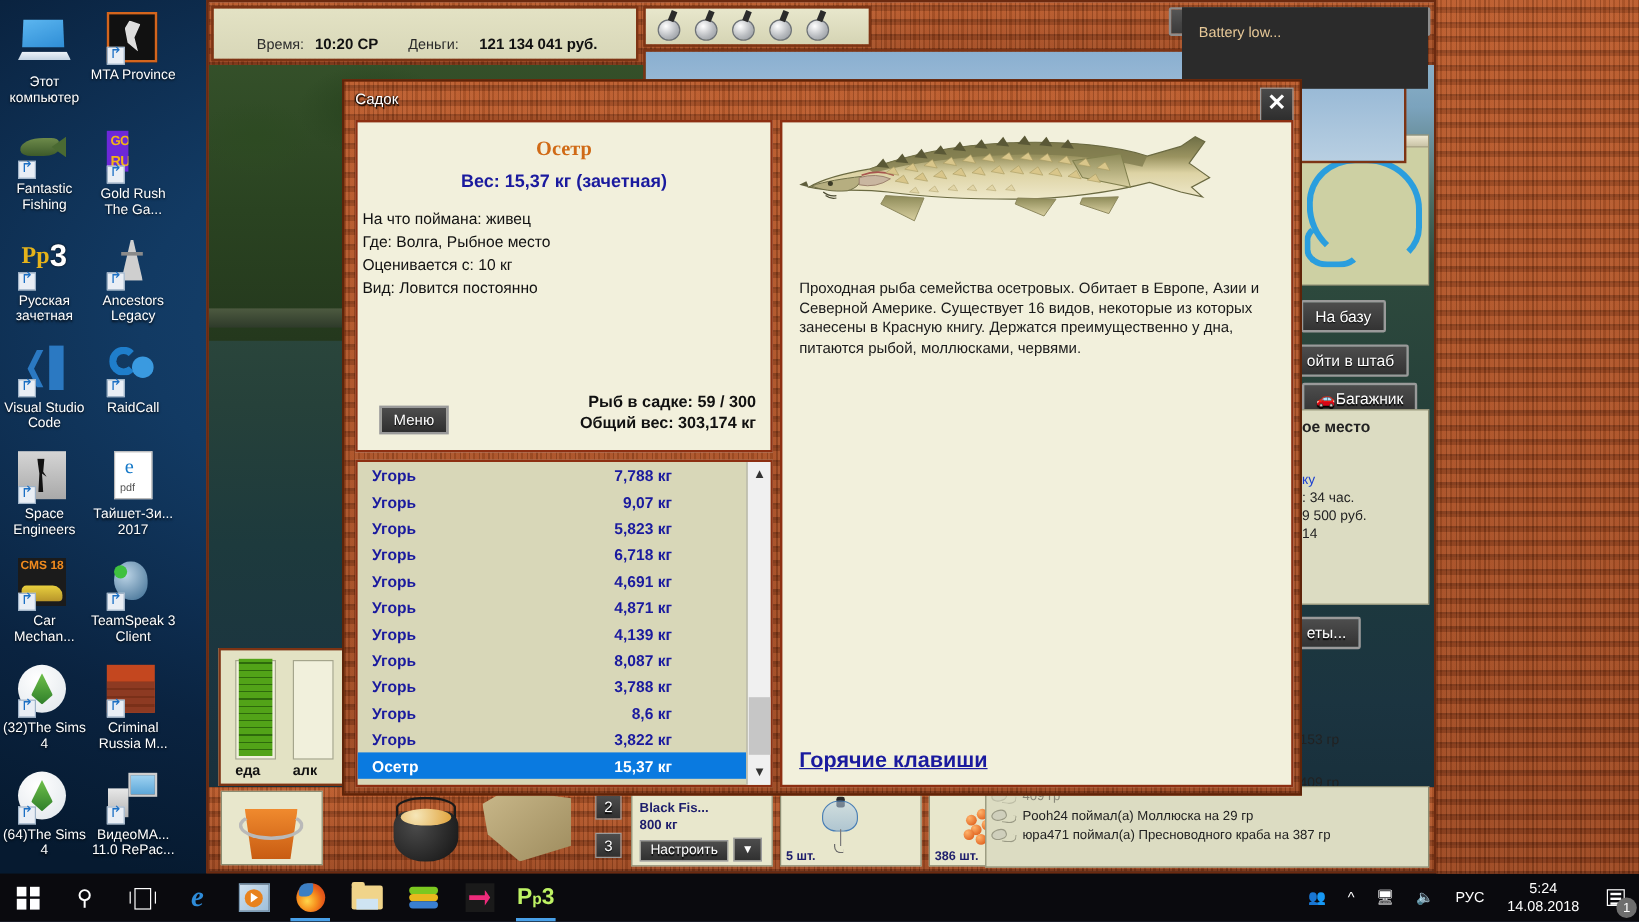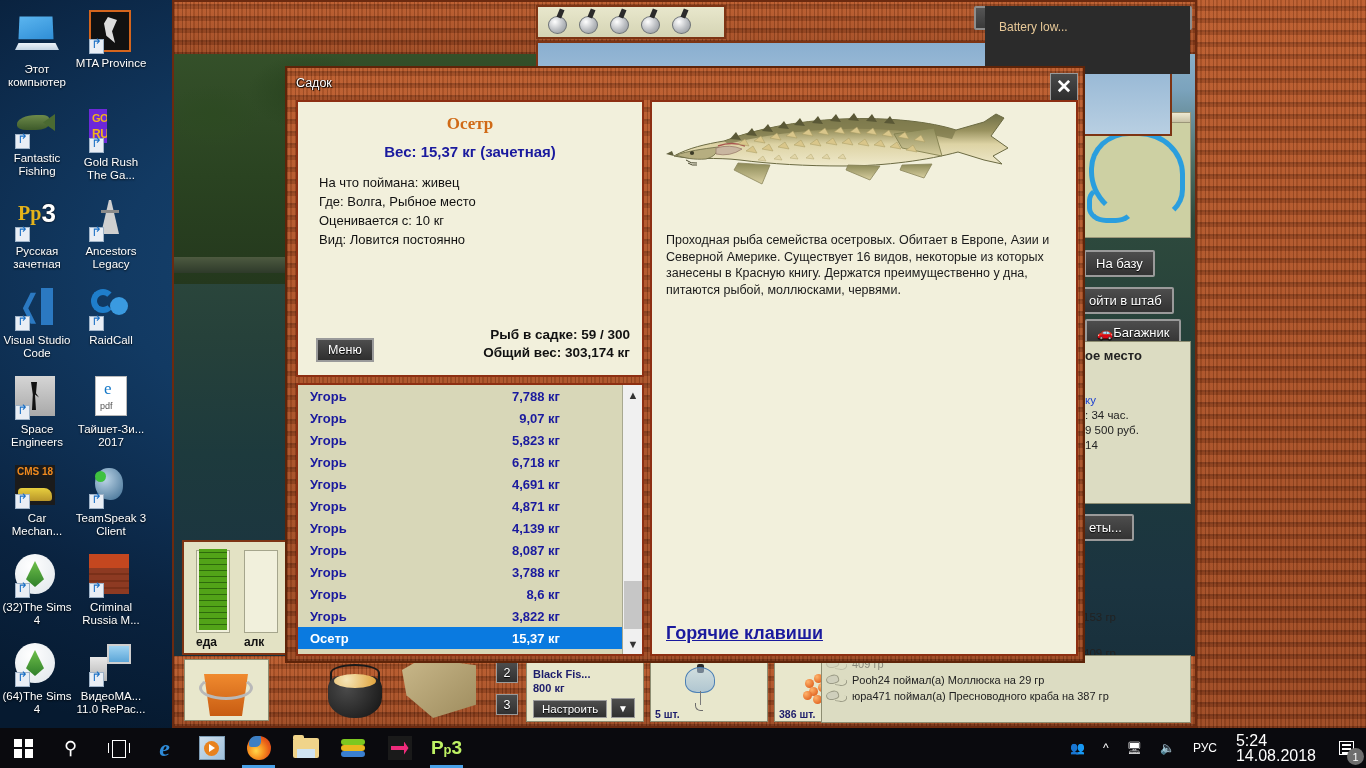--- a/index.html
+++ b/index.html
@@ -115,21 +115,21 @@
   .tb-bs i:nth-child(2){top:6px;background:#e8b81e;}
   .tb-bs i:nth-child(3){top:12px;background:#3a7fd0;}
   .tb-pink { width:24px;height:24px;background:#1a1a1a;display:flex;align-items:center;justify-content:center; }
   .tb-pink i { width:18px;height:13px;background:#ee2b7b;clip-path:polygon(0 35%,75% 35%,75% 0,100% 50%,75% 100%,75% 65%,0 65%); }
   .tb-rp { font-size:19px;font-weight:bold;color:#bef264;font-family:Liberation Sans, sans-serif; }
   #tb-tray {
     margin-left:auto; display:flex; align-items:center; height:40px;
     color:#fff; font-size:12px;
   }
   .tray-i { padding:0 9px; display:flex; align-items:center; justify-content:center; height:40px; }
-  .tray-clock { text-align:left; line-height:15px; font-size:16px; padding:0 10px; }
+  .tray-clock { text-align:center; line-height:15px; font-size:12px; padding:0 10px; }
   .tray-badge { width:40px;height:40px;display:flex;align-items:center;justify-content:center;position:relative; }
   .tray-badge .note { width:15px;height:14px;border:1.5px solid #fff;position:relative; }
   .tray-badge .note::after { content:"";position:absolute;left:2px;top:2px;width:9px;height:1.5px;background:#fff;box-shadow:0 4px 0 #fff,0 8px 0 #fff; }
   .tray-badge .cnt { position:absolute;right:2px;bottom:3px;width:17px;height:17px;border-radius:50%;background:#6e6e6e;color:#fff;font-size:11px;display:flex;align-items:center;justify-content:center; }
 
   
   .wood {
     background-color:#a8481d;
     background-image:
       repeating-linear-gradient(90deg, rgba(0,0,0,.17) 0 1px, rgba(255,255,255,.05) 1px 3px, rgba(0,0,0,.10) 3px 5px, rgba(255,255,255,.03) 5px 8px),
@@ -305,21 +305,21 @@
     position:absolute; background:#f2f0dc; border:2px solid #8d2f12;
   }
   #info-panel { left:9px; top:32px; width:348px; height:277px; }
   #fish-title {
     text-align:center; color:#d06a16; font-size:17px; font-weight:bold;
     font-family:"Liberation Serif",serif; margin-top:12px;
   }
   #fish-weight {
     text-align:center; color:#1a1a9e; font-size:15px; font-weight:bold; margin-top:9px;
   }
-  .fish-attrs { margin:13px 0 0 21px; color:#111; font-size:13px; line-height:19px; }
+  .fish-attrs { margin:13px 0 0 4px; color:#111; font-size:13px; line-height:19px; }
   #menu-btn {
     position:absolute; left:18px; bottom:13px;
     background:linear-gradient(#4d4d4d,#2f2f2f); border:2px solid #9a9a9a;
     color:#fff; font-size:12.5px; padding:3px 10px; text-shadow:0 1px 1px #000;
   }
   #totals { position:absolute; right:12px; bottom:13px; text-align:right;
     font-size:13.5px; font-weight:bold; color:#111; line-height:18px; }
 
   #list-panel { left:9px; top:315px; width:348px; height:273px; background:#d8d7b8; }
   #fish-list { position:absolute; left:0; top:0; right:20px; bottom:0; overflow:hidden; }
@@ -437,20 +437,26 @@
         <div class="shortcut-arrow"></div>
       </div><div class="lbl">ВидеоМА... 11.0 RePac...</div></div></div>
 
 <div id="game-window" class="wood">
   <div id="game-water">
     <div class="treeline"></div>
     <div class="shore"></div>
   </div>
 
   <div id="game-topbar" class="wood">
+    <div id="status-panel">
+      <span>Время:</span>
+      <b>10:20 СР</b>
+      <span style="margin-left:16px">Деньги:</span>
+      <b style="margin-left:8px">121 134 041 руб.</b>
+    </div>
     <div id="potion-bar">
       <div class="potion">
           <i class="bulb"></i>
           <i class="neck"></i>
         </div>
       <div class="potion">
           <i class="bulb"></i>
           <i class="neck"></i>
         </div>
       <div class="potion">

